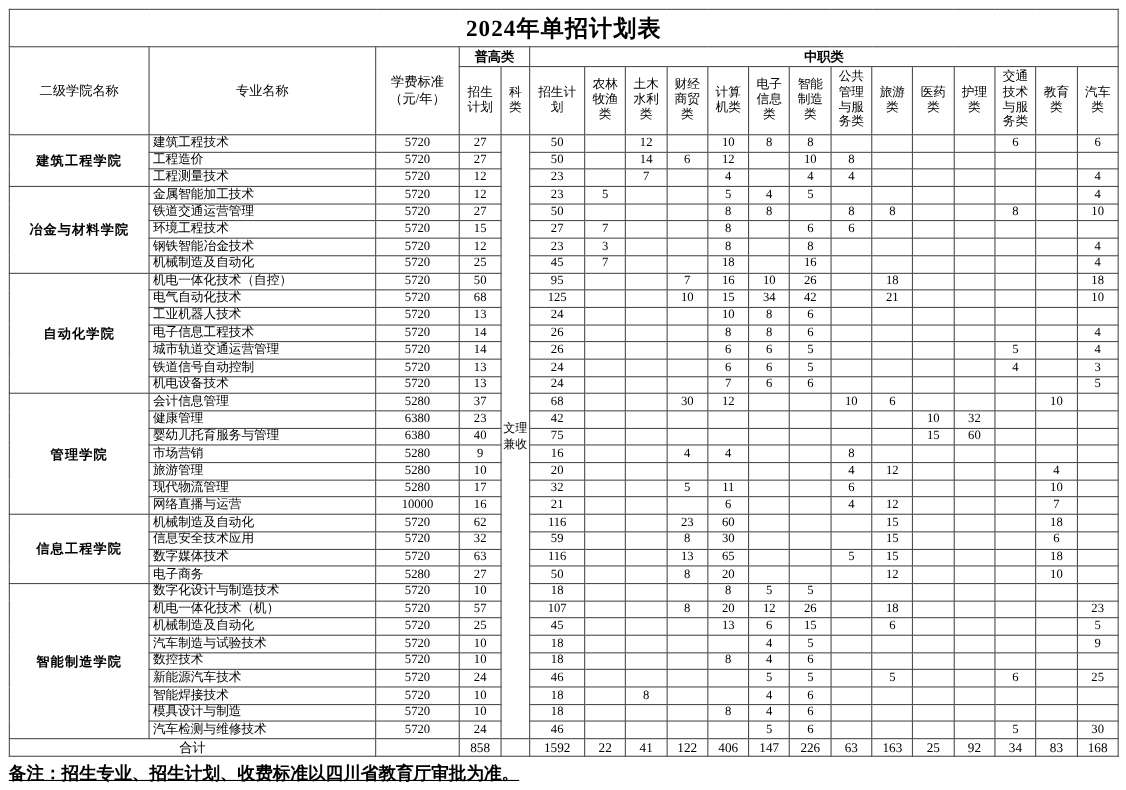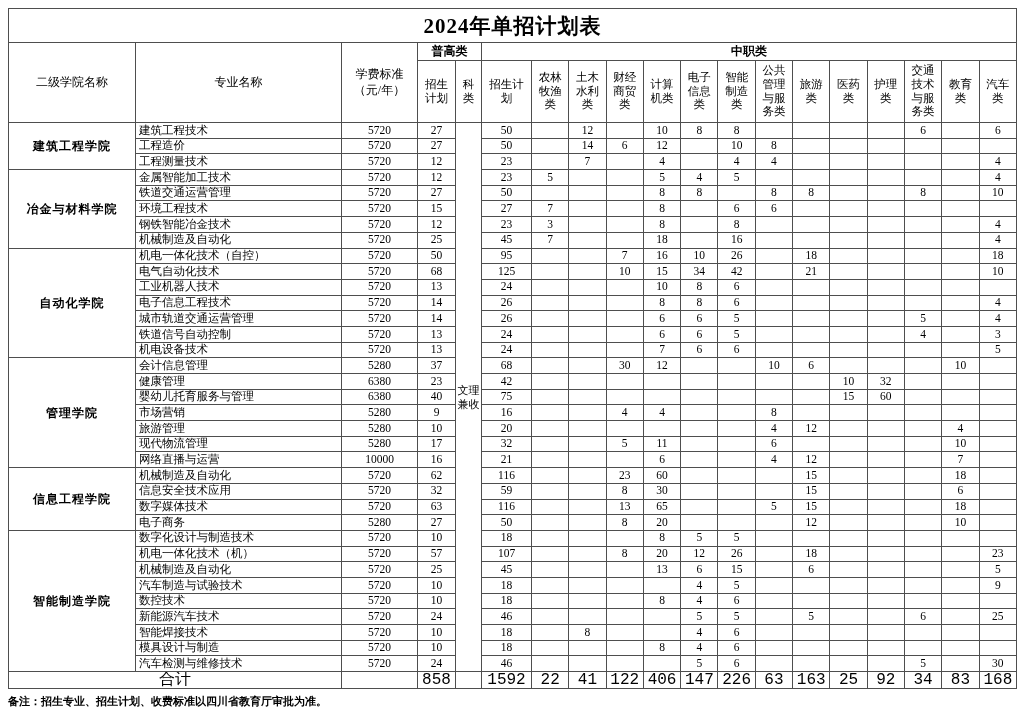--- a/index.html
+++ b/index.html
@@ -12,22 +12,22 @@
   .title-cell { height:34px; font-size:21px; font-weight:bold; letter-spacing:1px; }
   .grp-row th { height:17px; font-size:12px; font-weight:bold; }
   .grp-row .span2 { font-weight:normal; white-space:pre-line; line-height:1.3; }
   .sub-row th { height:62px; font-size:11.5px; font-weight:normal; line-height:1.2;
     padding:0 2px; }
   tbody td { height:15.7px; font-size:11.5px; line-height:1; }
   td.college { font-weight:bold; font-size:12px; letter-spacing:1px; }
   td.major { text-align:left; padding-left:3px; }
   td.kelei { font-weight:normal; font-size:11px; line-height:1.3;
     word-break:break-all; padding:0 1px; }
-  tr.total-row td { height:16px; font-size:16px;font-family:Liberation Mono, monospace; }
-  .footnote { margin-top:5px; font-weight:bold; font-size:11px; text-align:left; }
+  tr.total-row td { height:16px; font-size:12px; }
+  .footnote { margin-top:5px; font-weight:bold; font-size:16px; text-align:left;text-decoration:underline; }
 </style>
 </head>
 <body>
 
 <div class="sheet">
   <table>
     <colgroup>
       <col style="width:127px">
       <col style="width:206px">
       <col style="width:76px">

